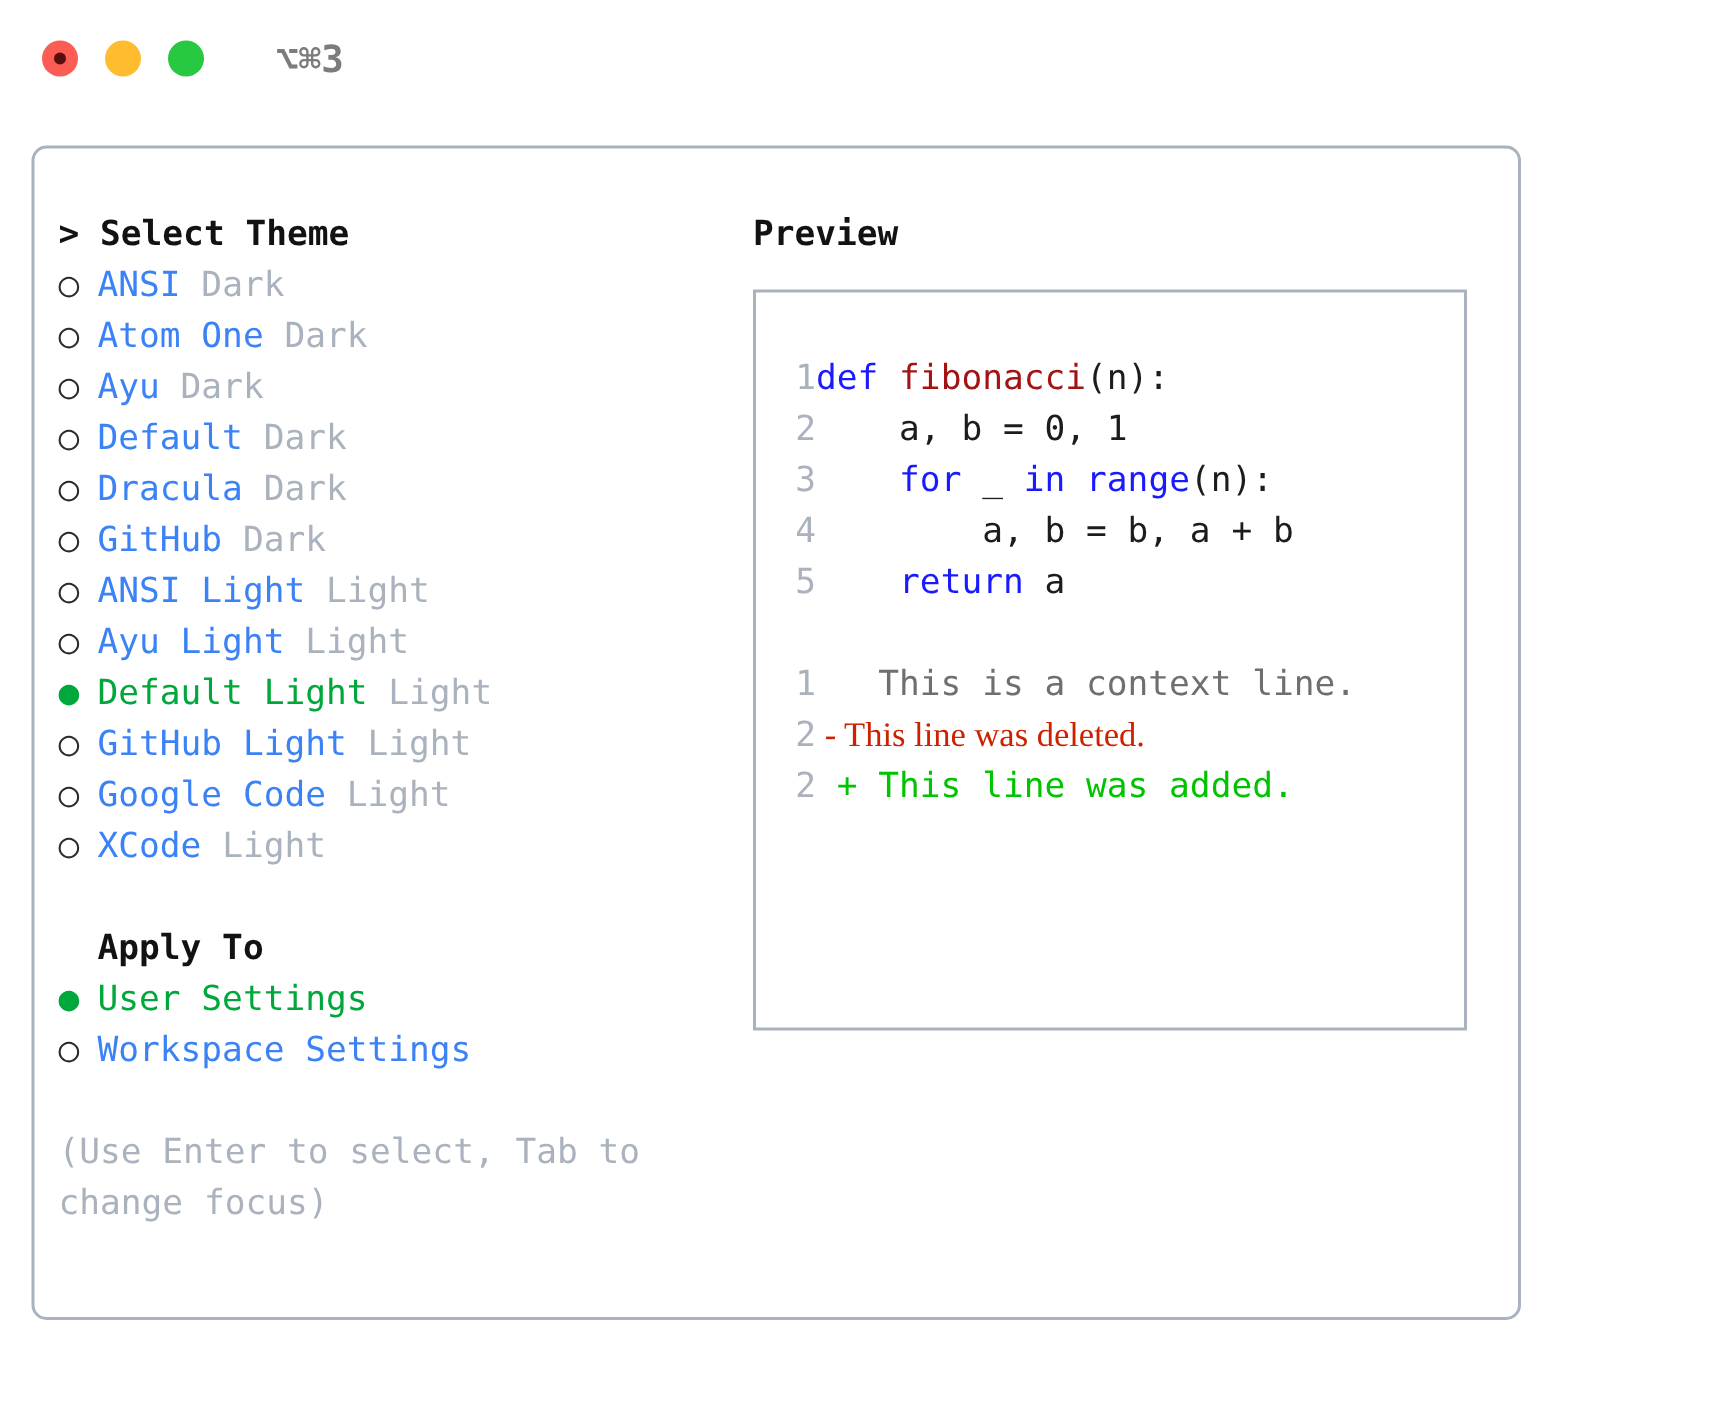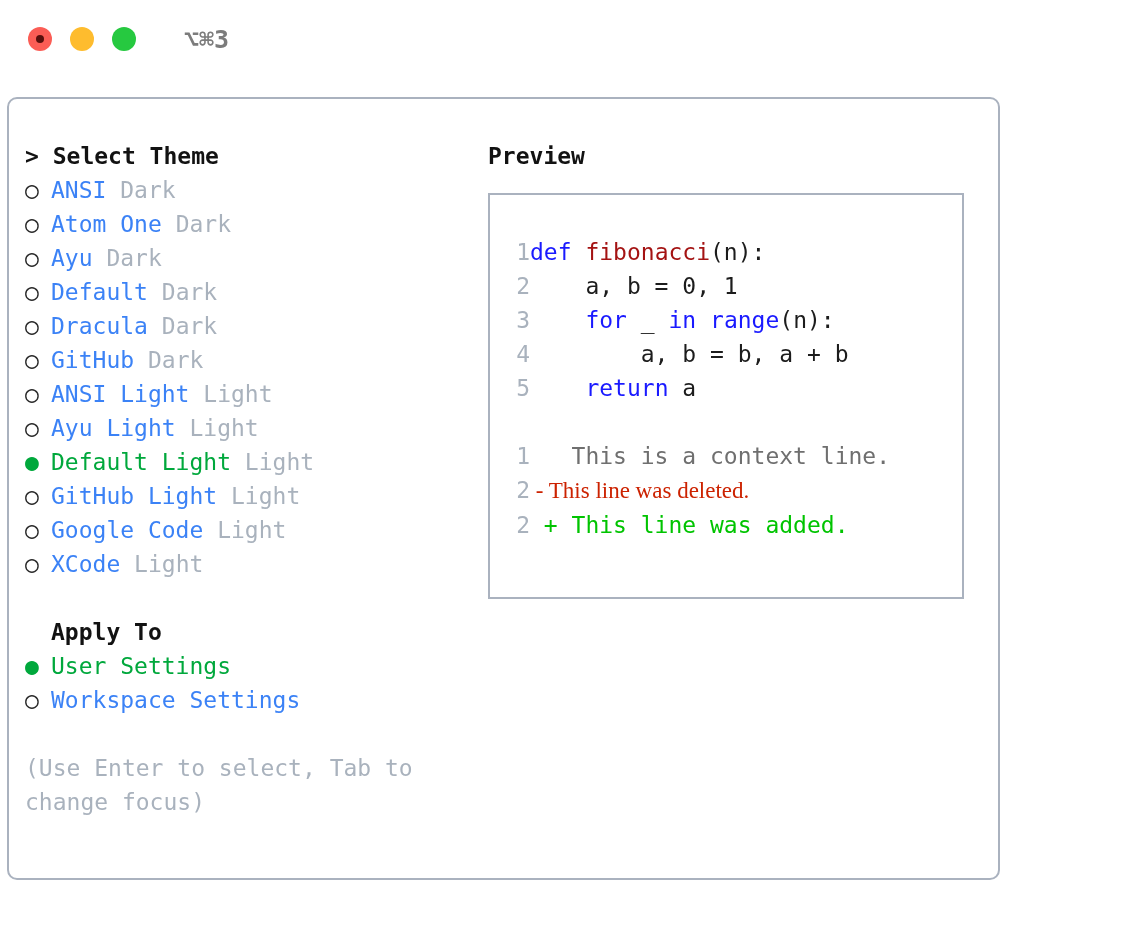--- a/index.html
+++ b/index.html
@@ -55,21 +55,21 @@
     font-size: 25px;
     font-weight: bold;
     color: #7c7c7c;
     letter-spacing: 0px;
     line-height: 1;
   }
 
   
   .panel {
     position: absolute;
-    left: 7px;
+    left: 21px;
     top: 97px;
     width: 993px;
     height: 783px;
     border: 2px solid #aab2bf;
     border-radius: 10px;
     box-sizing: border-box;
     background: #ffffff;
   }
 
   .cols {
@@ -132,21 +132,21 @@
   }
   .preview-title {
     font-size: 23px;
     font-weight: bold;
     color: #121212;
     line-height: 34px;
   }
   .preview-box {
     margin-top: 20px;
     width: 476px;
-    height: 406px;
+    height: 494px;
     border: 2px solid #aab2bf;
     box-sizing: border-box;
     background: #ffffff;
     position: relative;
   }
   .code {
     position: absolute;
     left: 14px;
     top: 40px;
     font-size: 23px;

